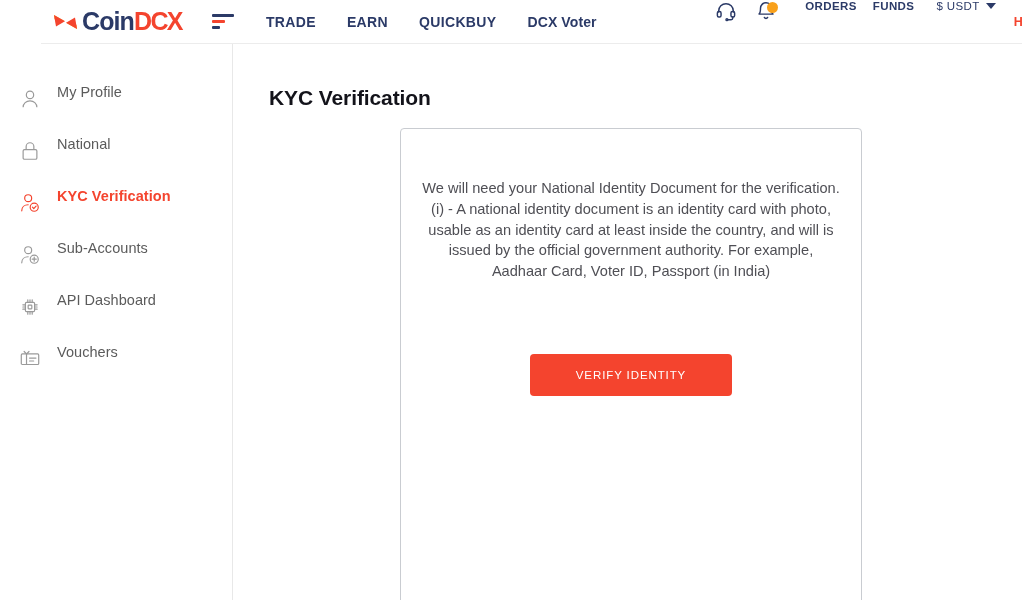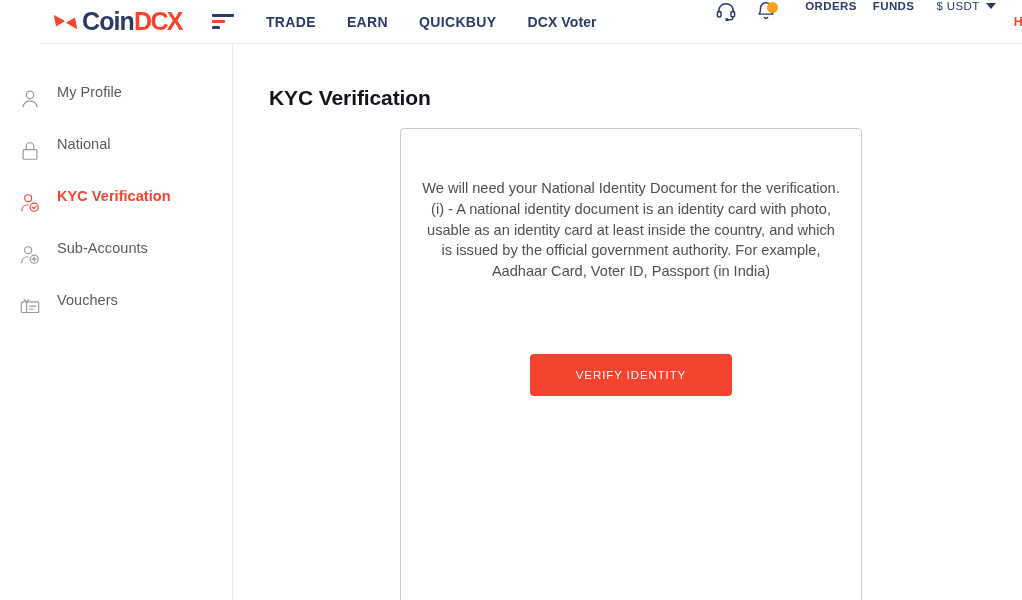--- a/index.html
+++ b/index.html
@@ -284,20 +284,31 @@
       <svg width="22" height="22" viewBox="0 0 24 24" fill="none" stroke="#9a9a9a" stroke-width="1.3" stroke-linecap="round">
         <circle cx="10" cy="6.8" r="3.8"></circle>
         <path d="M3 20.5c0-3.9 3-6.6 7-6.6"></path>
         <circle cx="16.6" cy="16.6" r="4.4"></circle>
         <path d="M16.6 14.4v4.4M14.4 16.6h4.4"></path>
       </svg>
     </span>
     <span class="side-label">Sub-Accounts</span>
   </div>
 
+  <div class="side-item">
+    <span class="side-ico">
+      <svg width="22" height="22" viewBox="0 0 24 24" fill="none" stroke="#9a9a9a" stroke-width="1.3" stroke-linecap="round">
+        <rect x="7" y="7" width="10" height="10" rx="1.2"></rect>
+        <rect x="10" y="10" width="4" height="4" rx="0.6"></rect>
+        <path d="M9.6 7V4.2M12 7V4.2M14.4 7V4.2M9.6 19.8V17M12 19.8V17M14.4 19.8V17
+                 M7 9.6H4.2M7 12H4.2M7 14.4H4.2M19.8 9.6H17M19.8 12H17M19.8 14.4H17"></path>
+      </svg>
+    </span>
+    <span class="side-label">API Dashboard</span>
+  </div>
 
   <div class="side-item">
     <span class="side-ico">
       <svg width="22" height="22" viewBox="0 0 24 24" fill="none" stroke="#9a9a9a" stroke-width="1.3" stroke-linecap="round">
         <rect x="2.5" y="6.5" width="19" height="11.5" rx="1.2"></rect>
         <path d="M8.2 6.5v11.5"></path>
         <path d="M8.2 6.5L5.6 3.8M8.2 6.5l2.7-2.7"></path>
         <path d="M11.5 11h7M11.5 14.2h4.5"></path>
       </svg>
     </span>
@@ -307,21 +318,21 @@
 </div>
 
 <div class="main">
 
   <h1 class="page-title">KYC Verification</h1>
 
   <div class="card">
 
     <div class="card-body">
       <p>We will need your National Identity Document for the verification.</p>
-      <p>(i) - A national identity document is an identity card with photo, usable as an identity card at least inside the country, and which is issued by the official government authority. For example, Aadhaar Card, Voter ID, Passport (in India)</p>
+      <p>(i) - A national identity document is an identity card with photo, usable as an identity card at least inside the country, and will is issued by the official government authority. For example, Aadhaar Card, Voter ID, Passport (in India)</p>
     </div>
 
     <div class="btn-wrap">
       <button class="btn-verify">VERIFY IDENTITY</button>
     </div>
   </div>
 
 </div>
 
 </body></html>

